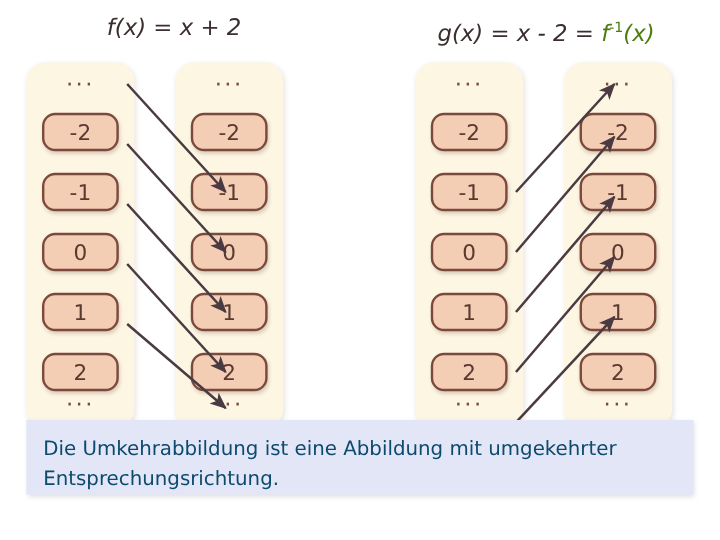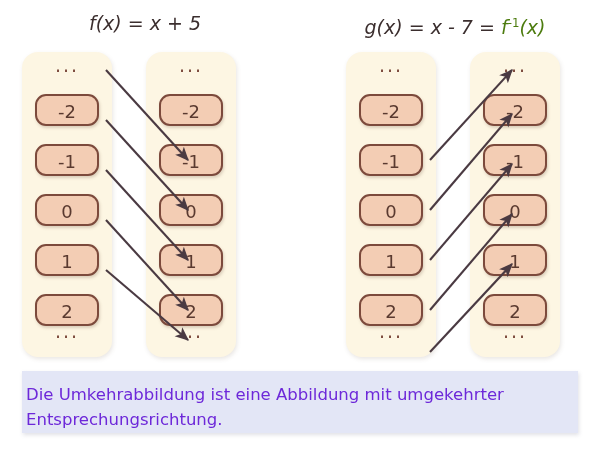--- a/index.html
+++ b/index.html
@@ -97,41 +97,41 @@
     left: 0; top: 0;
     width: 240px; height: 305px;
     overflow: visible;
     pointer-events: none;
   }
 
   
   #caption {
     position: absolute;
     left: 22px;
-    top: 371px;
+    top: 350px;
     width: 556px;
     height: 62px;
     box-sizing: border-box;
     background: #e3e6f6;
-    padding: 11px 14px 0 4px;
+    padding: 11px 14px 0 14px;
     font-size: 16.5px;
     line-height: 25px;
-    color: #6d28d9;
+    color: #0c4a6e;
     box-shadow: 1px 2px 4px rgba(120,120,140,0.22);
   }
 </style>
 </head>
 <body>
 
 <div class="title" id="title-left">
-  <span class="v">f</span><span class="v">(x)</span><span class="op"> = </span><span class="v">x + 5</span>
+  <span class="v">f</span><span class="v">(x)</span><span class="op"> = </span><span class="v">x + 2</span>
 </div>
 
 <div class="title" id="title-right">
-  <span class="v">g</span><span class="v">(x)</span><span class="op"> = </span><span class="v">x - 7</span><span class="op"> = </span><span class="inv"><span class="v">f</span><sup>-1</sup><span class="v">(x)</span></span>
+  <span class="v">g</span><span class="v">(x)</span><span class="op"> = </span><span class="v">x - 2</span><span class="op"> = </span><span class="inv"><span class="v">f</span><sup>-1</sup><span class="v">(x)</span></span>
 </div>
 
 <div class="diagram" id="diagram-left">
 
   <div class="panel col-a"></div>
   <div class="panel col-b"></div>
 
   <div class="dots s0" style="left:45px">···</div>
   <div class="cell s1" style="left:45px">-2</div>
   <div class="cell s2" style="left:45px">-1</div>

